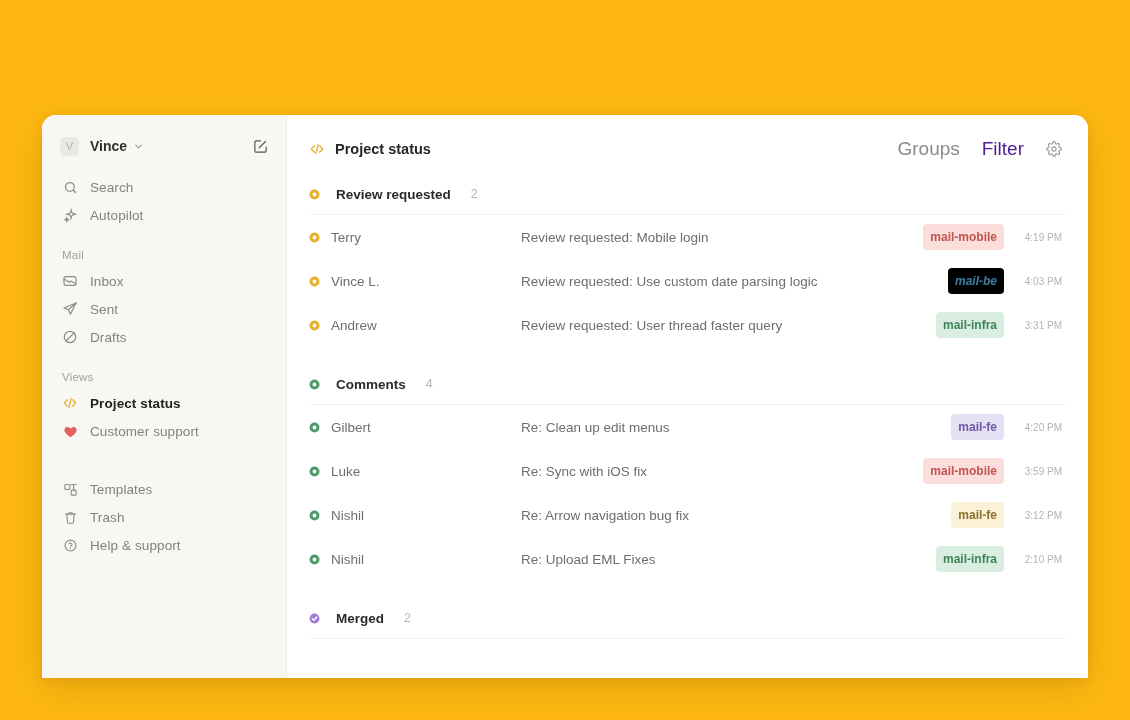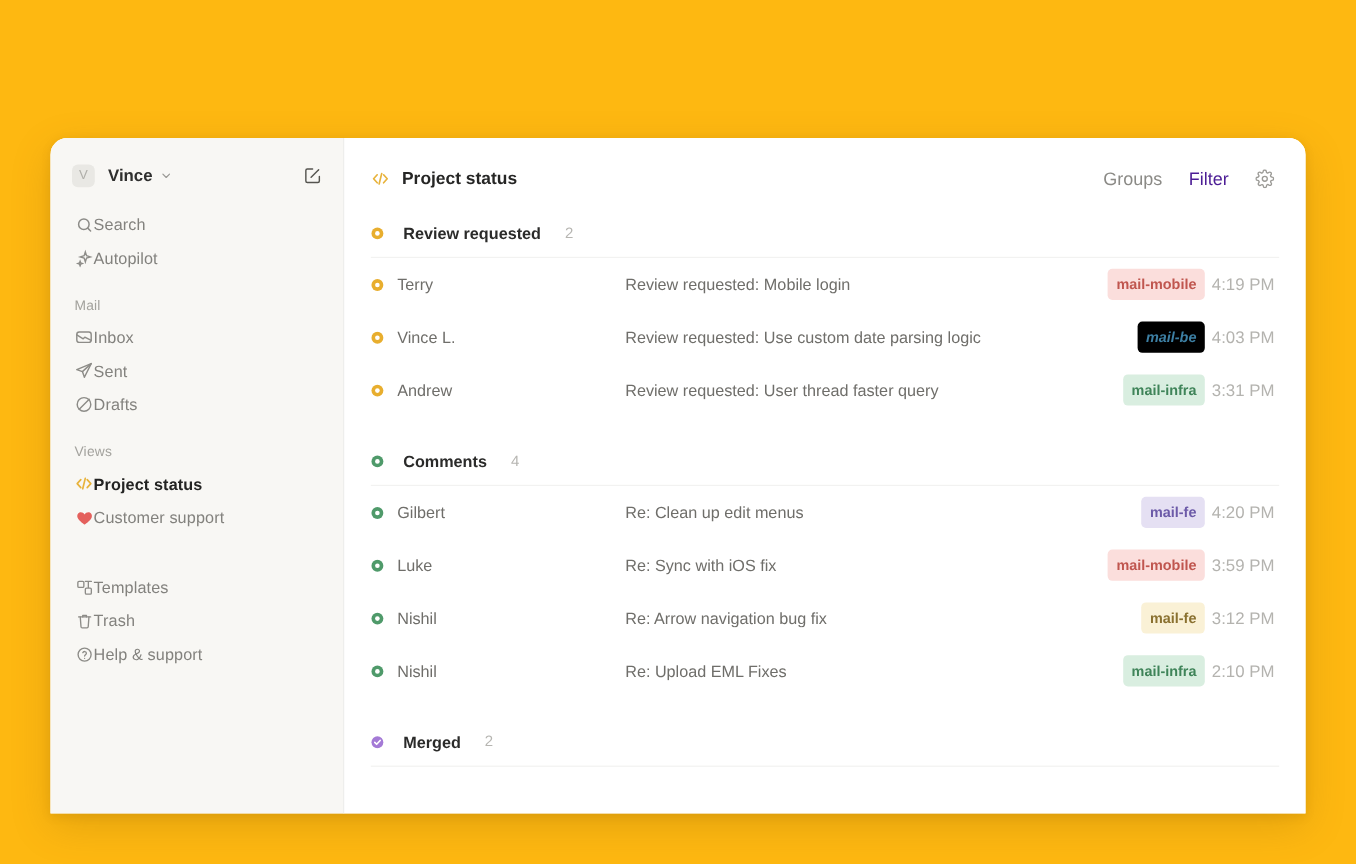--- a/index.html
+++ b/index.html
@@ -28,21 +28,21 @@
     flex: 0 0 245px;
     background: #f8f7f4;
     border-right: 1px solid #ececea;
     padding: 18px 0 0 0;
     position: relative;
   }
   .side-row {
     display: flex; align-items: center;
     height: 28px;
     padding: 0 16px 0 20px;
-    gap: 0;
+    gap: 12px;
     cursor: default;
   }
   .side-row .lbl { font-size: 13.5px; color: #83827e; letter-spacing: .1px; white-space: nowrap; }
   .ico { width: 16px; height: 16px; flex: 0 0 16px; display: flex; align-items: center; justify-content: center; }
   .ico svg { display: block; }
 
   
   #account-row { display: flex; align-items: center; height: 26px; padding: 0 18px 0 18px; margin-bottom: 14px; }
   #avatar {
     width: 19px; height: 19px; border-radius: 5px;
@@ -64,21 +64,21 @@
 
   
   #main { flex: 1; background: #ffffff; position: relative; overflow: hidden; }
   #main-header {
     height: 68px; display: flex; align-items: center;
     padding: 0 26px 0 22px;
   }
   #view-icon { margin-right: 10px; display:flex; }
   #view-title { font-size: 14.5px; font-weight: bold; color: #262625; }
   #header-actions { margin-left: auto; display: flex; align-items: center; gap: 22px; }
-  .hdr-link { font-size: 15px; color: #8b8a86; cursor: default; }
+  .hdr-link { font-size: 19px; color: #8b8a86; cursor: default; }
   .hdr-link.accent { color: #4c1d95; }
   #gear-btn { color: #9c9b97; display:flex; }
 
   
   .group-header {
     display: flex; align-items: center; gap: 16px;
     padding: 0 26px 0 22px;
     height: 22px;
   }
   .group-name { font-size: 13.5px; font-weight: bold; color: #2b2b2a; }
@@ -92,21 +92,21 @@
     cursor: default;
   }
   .row .dot { margin-right: 11px; display:flex; flex:0 0 11px; }
   .row .sender { font-size: 13.5px; color: #6f6e6a; width: 190px; flex: 0 0 190px; white-space: nowrap; overflow: hidden; }
   .row .subject { font-size: 13.5px; color: #6f6e6a; flex: 1; white-space: nowrap; overflow: hidden; }
   .row .tag-wrap { width: 125px; flex: 0 0 125px; display: flex; justify-content: flex-end; }
   .tag {
     font-size: 12px; font-weight: bold;
     padding: 6px 7px; border-radius: 4px; white-space: nowrap;
   }
-  .row .time { font-size: 14px; color: #b4b3af; width: 58px; flex: 0 0 58px; text-align: right; }
+  .row .time { font-size: 10px; color: #b4b3af; width: 58px; flex: 0 0 58px; text-align: right; }
 
   .spacer-between-groups { height: 26px; }
 </style>
 </head>
 <body>
 
 <div id="app-window">
 
   <div id="sidebar">
 

